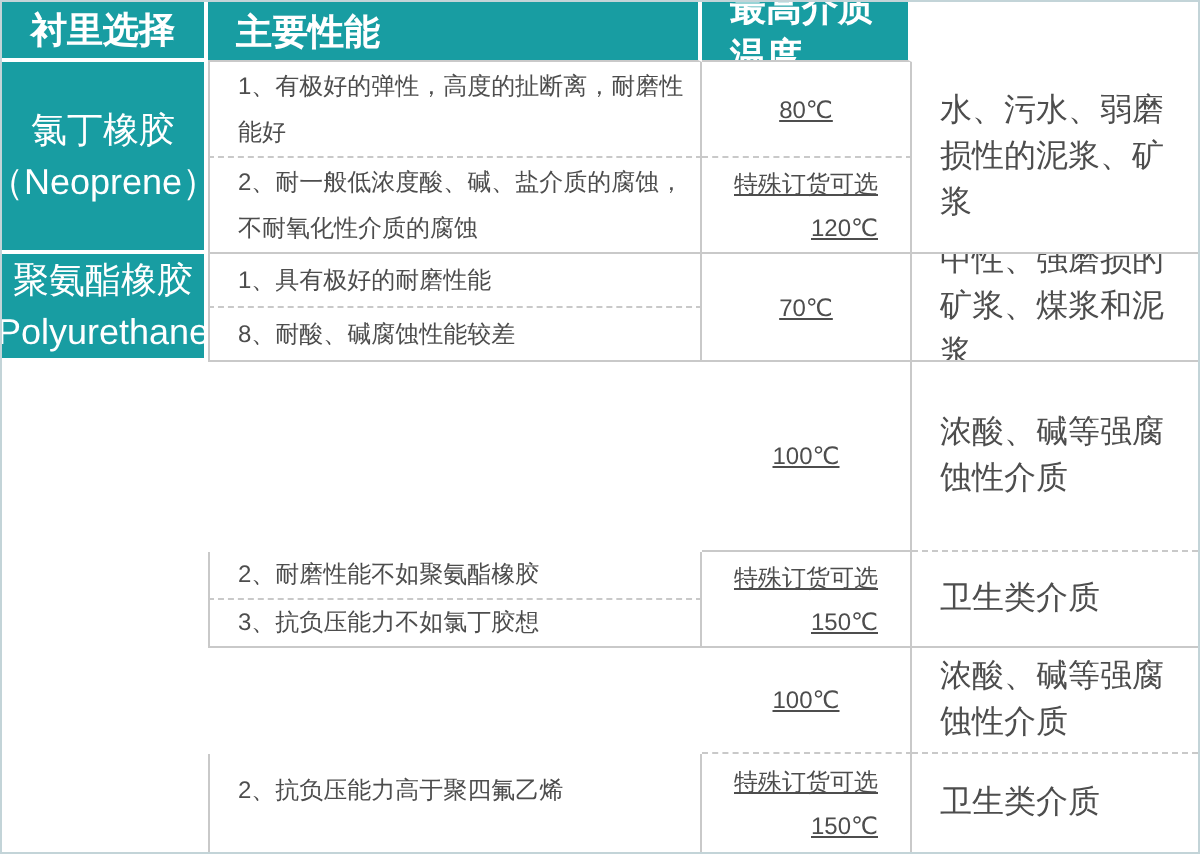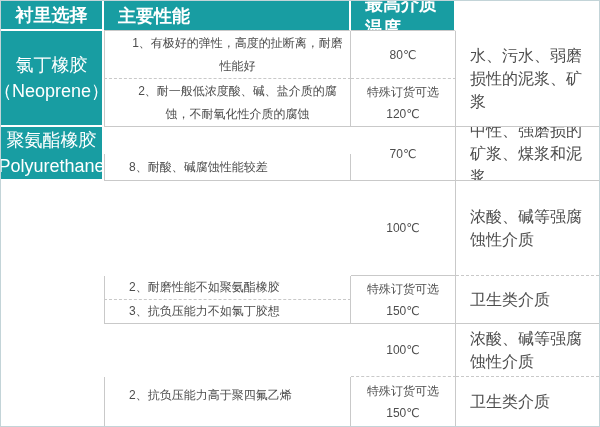--- a/index.html
+++ b/index.html
@@ -52,36 +52,37 @@
     border-right: 2px solid #ffffff;
     border-bottom: 2px solid #ffffff;
   }
   .mat.last { border-bottom: none; }
 
   
   .perf {
     color: #4d4d4d;
     font-size: 12px;
     line-height: 23px;
-    padding: 3px 4px 3px 24px;
-    text-align: center;
+    padding: 3px 4px 3px 14px;
+    text-align: left;
     border-left: 1px solid #c9c9c9;
     border-right: 1px solid #c9c9c9;
   }
 
   
   .temp {
     color: #4d4d4d;
     font-size: 12px;
     line-height: 22px;
     justify-content: center;
-    text-align: center;
+    text-align: right;
     white-space: pre-line;
     border-right: 1px solid #c9c9c9;
     padding: 16px 4px;
+    text-decoration: underline;
   }
 
   
   .scope {
     color: #4d4d4d;
     font-size: 16px;
     line-height: 23px;
     padding: 0 8px 0 14px;
     text-align: left;
   }
@@ -103,20 +104,21 @@
 （Neoprene）</div>
   <div class="cell perf bd" style="grid-area:2/2/3/3">1、有极好的弹性，高度的扯断离，耐磨性能好</div>
   <div class="cell temp bd" style="grid-area:2/3/3/4">80℃</div>
   <div class="cell scope bs" style="grid-area:2/4/4/5">水、污水、弱磨损性的泥浆、矿浆</div>
   <div class="cell perf bs" style="grid-area:3/2/4/3">2、耐一般低浓度酸、碱、盐介质的腐蚀，不耐氧化性介质的腐蚀</div>
   <div class="cell temp bs" style="grid-area:3/3/4/4">特殊订货可选
 120℃</div>
 
   <div class="cell mat" style="grid-area:4/1/6/2">聚氨酯橡胶
 （Polyurethane）</div>
+  <div class="cell perf bd" style="grid-area:4/2/5/3">1、具有极好的耐磨性能</div>
   <div class="cell temp bs" style="grid-area:4/3/6/4">70℃</div>
   <div class="cell scope bs" style="grid-area:4/4/6/5">中性、强磨损的矿浆、煤浆和泥浆</div>
   <div class="cell perf bs" style="grid-area:5/2/6/3">8、耐酸、碱腐蚀性能较差</div>
 
   <div class="cell temp bs" style="grid-area:6/3/7/4">100℃</div>
   <div class="cell scope bd" style="grid-area:6/4/7/5">浓酸、碱等强腐蚀性介质</div>
   <div class="cell perf bd" style="grid-area:7/2/8/3">2、耐磨性能不如聚氨酯橡胶</div>
   <div class="cell temp bs" style="grid-area:7/3/9/4">特殊订货可选
 150℃</div>
   <div class="cell scope bs" style="grid-area:7/4/9/5">卫生类介质</div>

